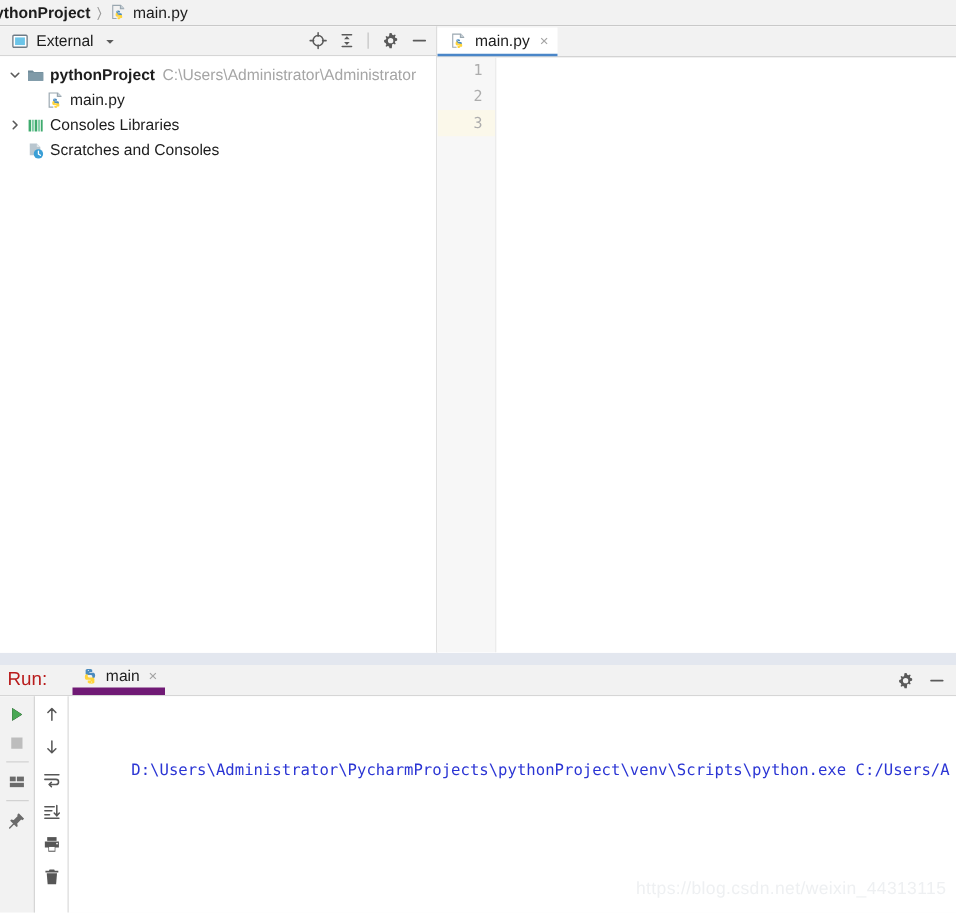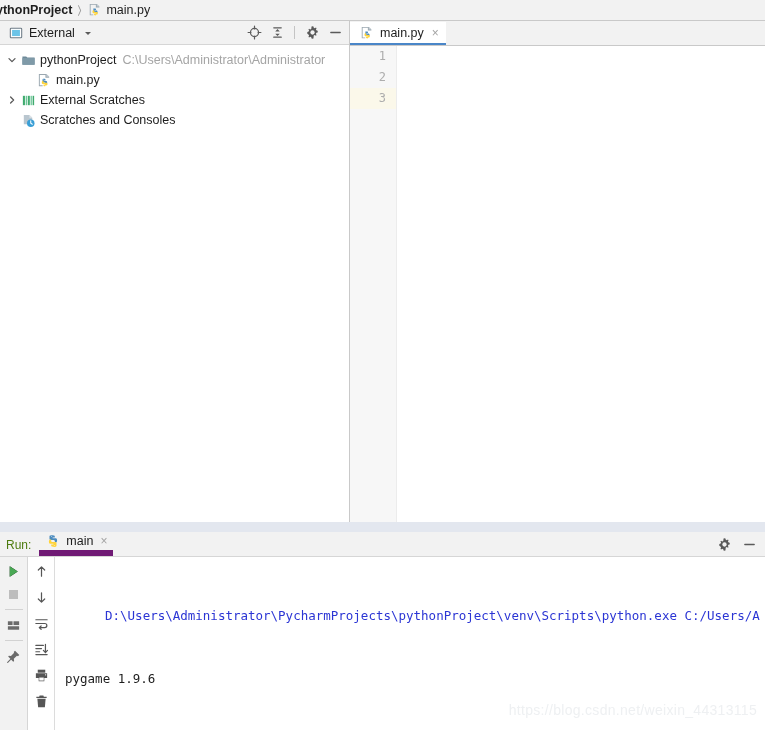--- a/index.html
+++ b/index.html
@@ -133,21 +133,21 @@
   }
   .tree-icon {
     width: 17px;
     flex: none;
     display: inline-flex;
     align-items: center;
     justify-content: center;
     margin-right: 3px;
   }
   .tree-label { font-size: 12.5px; }
-  .tree-label.bold { font-weight: normal; }
+  .tree-label.bold { font-weight: bold; }
   .tree-path {
     color: #a5a5a5;
     margin-left: 6px;
     font-size: 12.5px;
   }
 
   
   .editor-area {
     flex: 1;
     display: flex;
@@ -251,24 +251,24 @@
     height: 25px;
     background: #f2f2f2;
     display: flex;
     align-items: flex-end;
     padding-left: 6px;
     box-sizing: border-box;
     flex: none;
     border-bottom: 1px solid #d6d6d6;
   }
   .run-label {
-    font-size: 12px;
-    color: #4d7c0f;
+    font-size: 15px;
+    color: #b91c1c;
     padding-bottom: 4px;
-    margin-right: 8px;
+    margin-right: 20px;
   }
   .run-tab {
     height: 24px;
     display: flex;
     align-items: center;
     gap: 5px;
     padding: 0 6px;
     box-sizing: border-box;
     border-bottom: 6px solid #701a75;
     font-size: 12.5px;
@@ -457,21 +457,21 @@
           </span>
           <span class="tree-icon">
             <svg width="15" height="15" viewBox="0 0 16 16">
               <rect x="2" y="3" width="2.2" height="10" fill="#3fab6e"></rect>
               <rect x="5" y="3" width="1.4" height="10" fill="#6ec79a"></rect>
               <rect x="7.2" y="3" width="2.2" height="10" fill="#3fab6e"></rect>
               <rect x="10.2" y="3" width="1.4" height="10" fill="#6ec79a"></rect>
               <rect x="12.4" y="3" width="1.6" height="10" fill="#3fab6e"></rect>
             </svg>
           </span>
-          <span class="tree-label">External Scratches</span>
+          <span class="tree-label">Consoles Libraries</span>
         </div>
 
         <div class="tree-row" style="padding-left:20px;">
           <span class="tree-icon">
             <svg width="15" height="15" viewBox="0 0 16 16">
               <path d="M3 2h6l3 3v7H3z" fill="#b9c6cf"></path>
               <path d="M9 2l3 3H9z" fill="#dfe6ea"></path>
               <circle cx="10.4" cy="10.8" r="4" fill="#3a9fd6"></circle>
               <path d="M10.4 8.4v2.6l1.7 1" stroke="#ffffff" stroke-width="1.1" fill="none" stroke-linecap="round"></path>
             </svg>
@@ -604,21 +604,20 @@
         <span class="sb-icon">
           <svg width="15" height="15" viewBox="0 0 16 16">
             <path d="M6 1.6h4l.5 1.2h3v1.4H2.5V2.8h3z" fill="#565656"></path>
             <path d="M3.6 5h8.8l-.8 9.2H4.4z" fill="#565656"></path>
           </svg>
         </span>
       </div>
 
       <div class="console">
         <div class="c-blue">D:\Users\Administrator\PycharmProjects\pythonProject\venv\Scripts\python.exe C:/Users/A</div>
-        <div class="c-black">pygame 1.9.6</div>
         
         
         
         
       </div>
     </div>
   </div>
 
   <div class="watermark">https://blog.csdn.net/weixin_44313115</div>
 </div>

